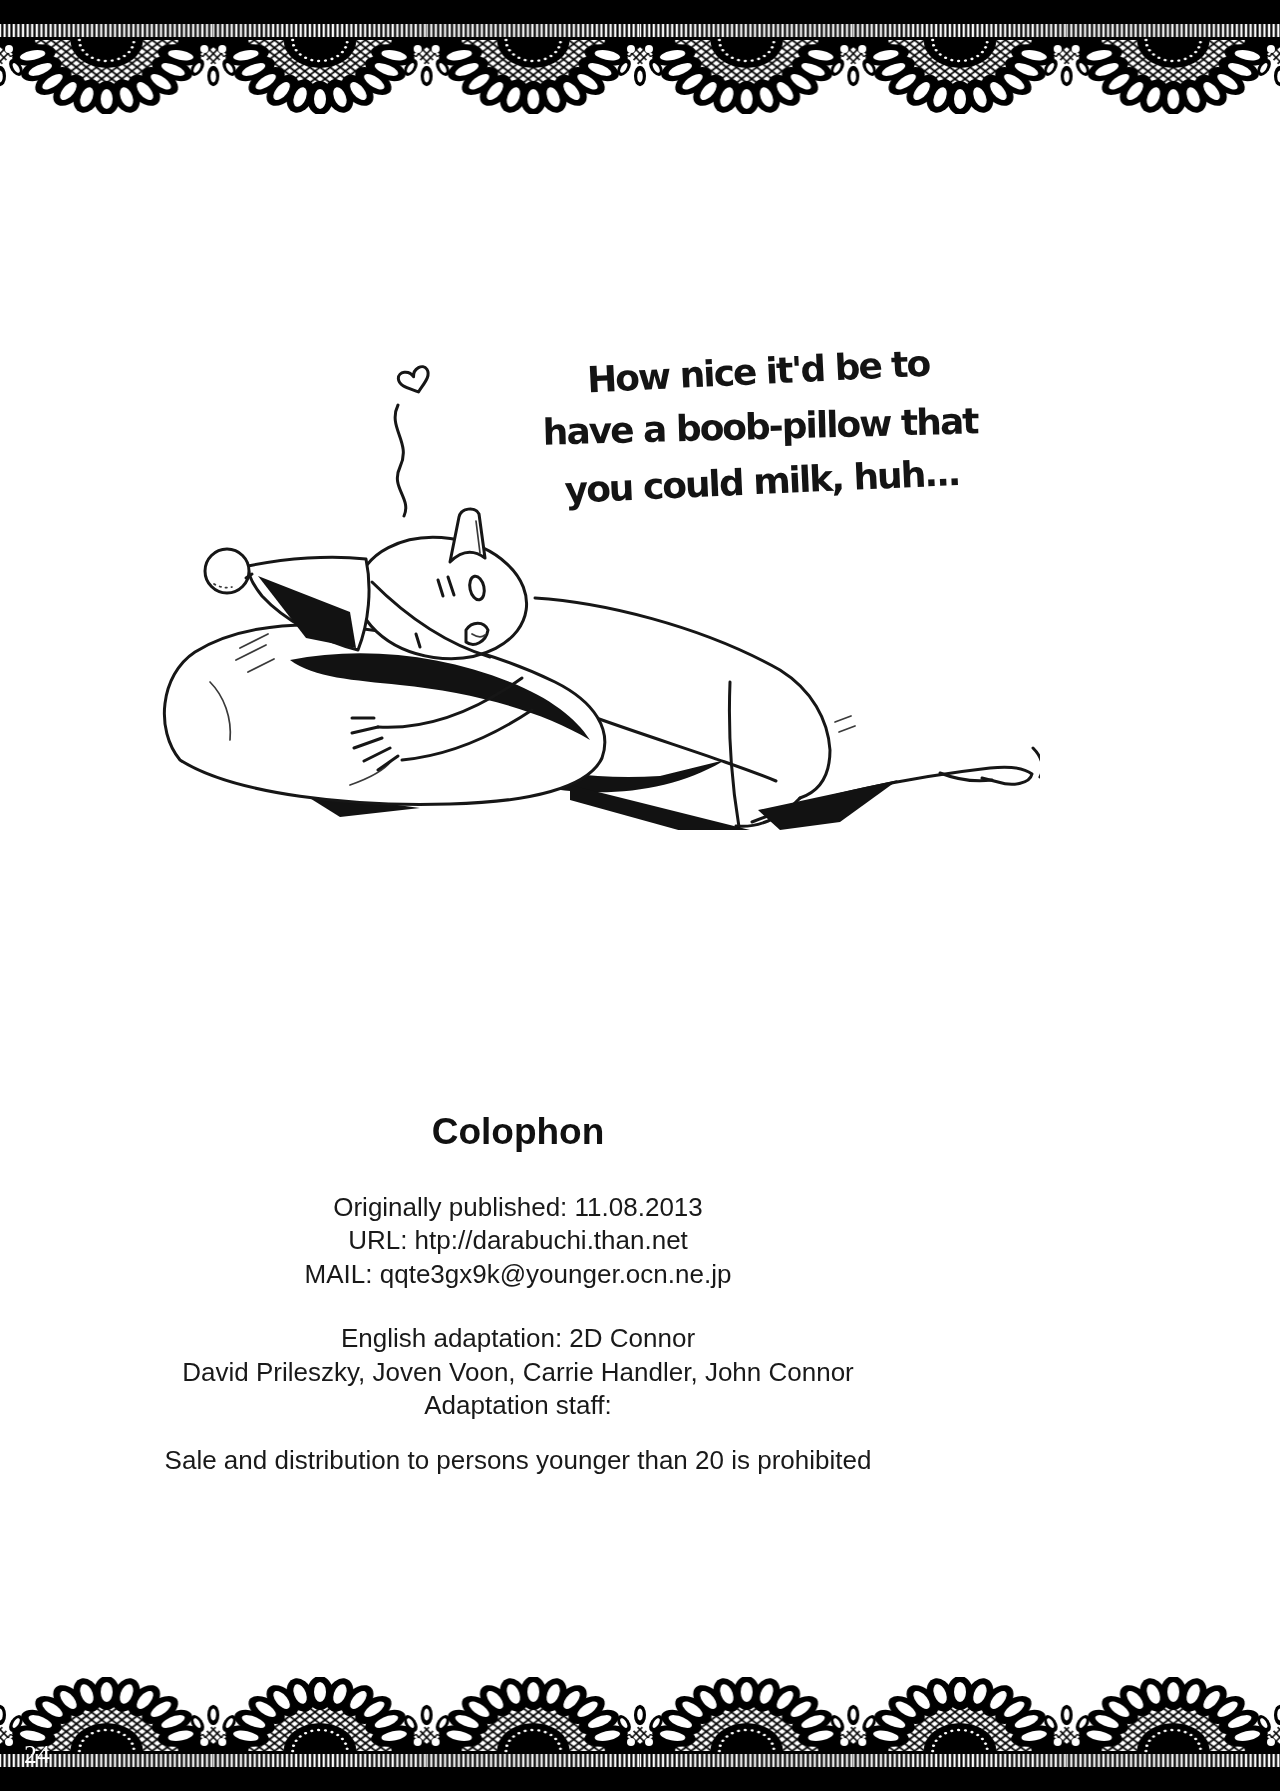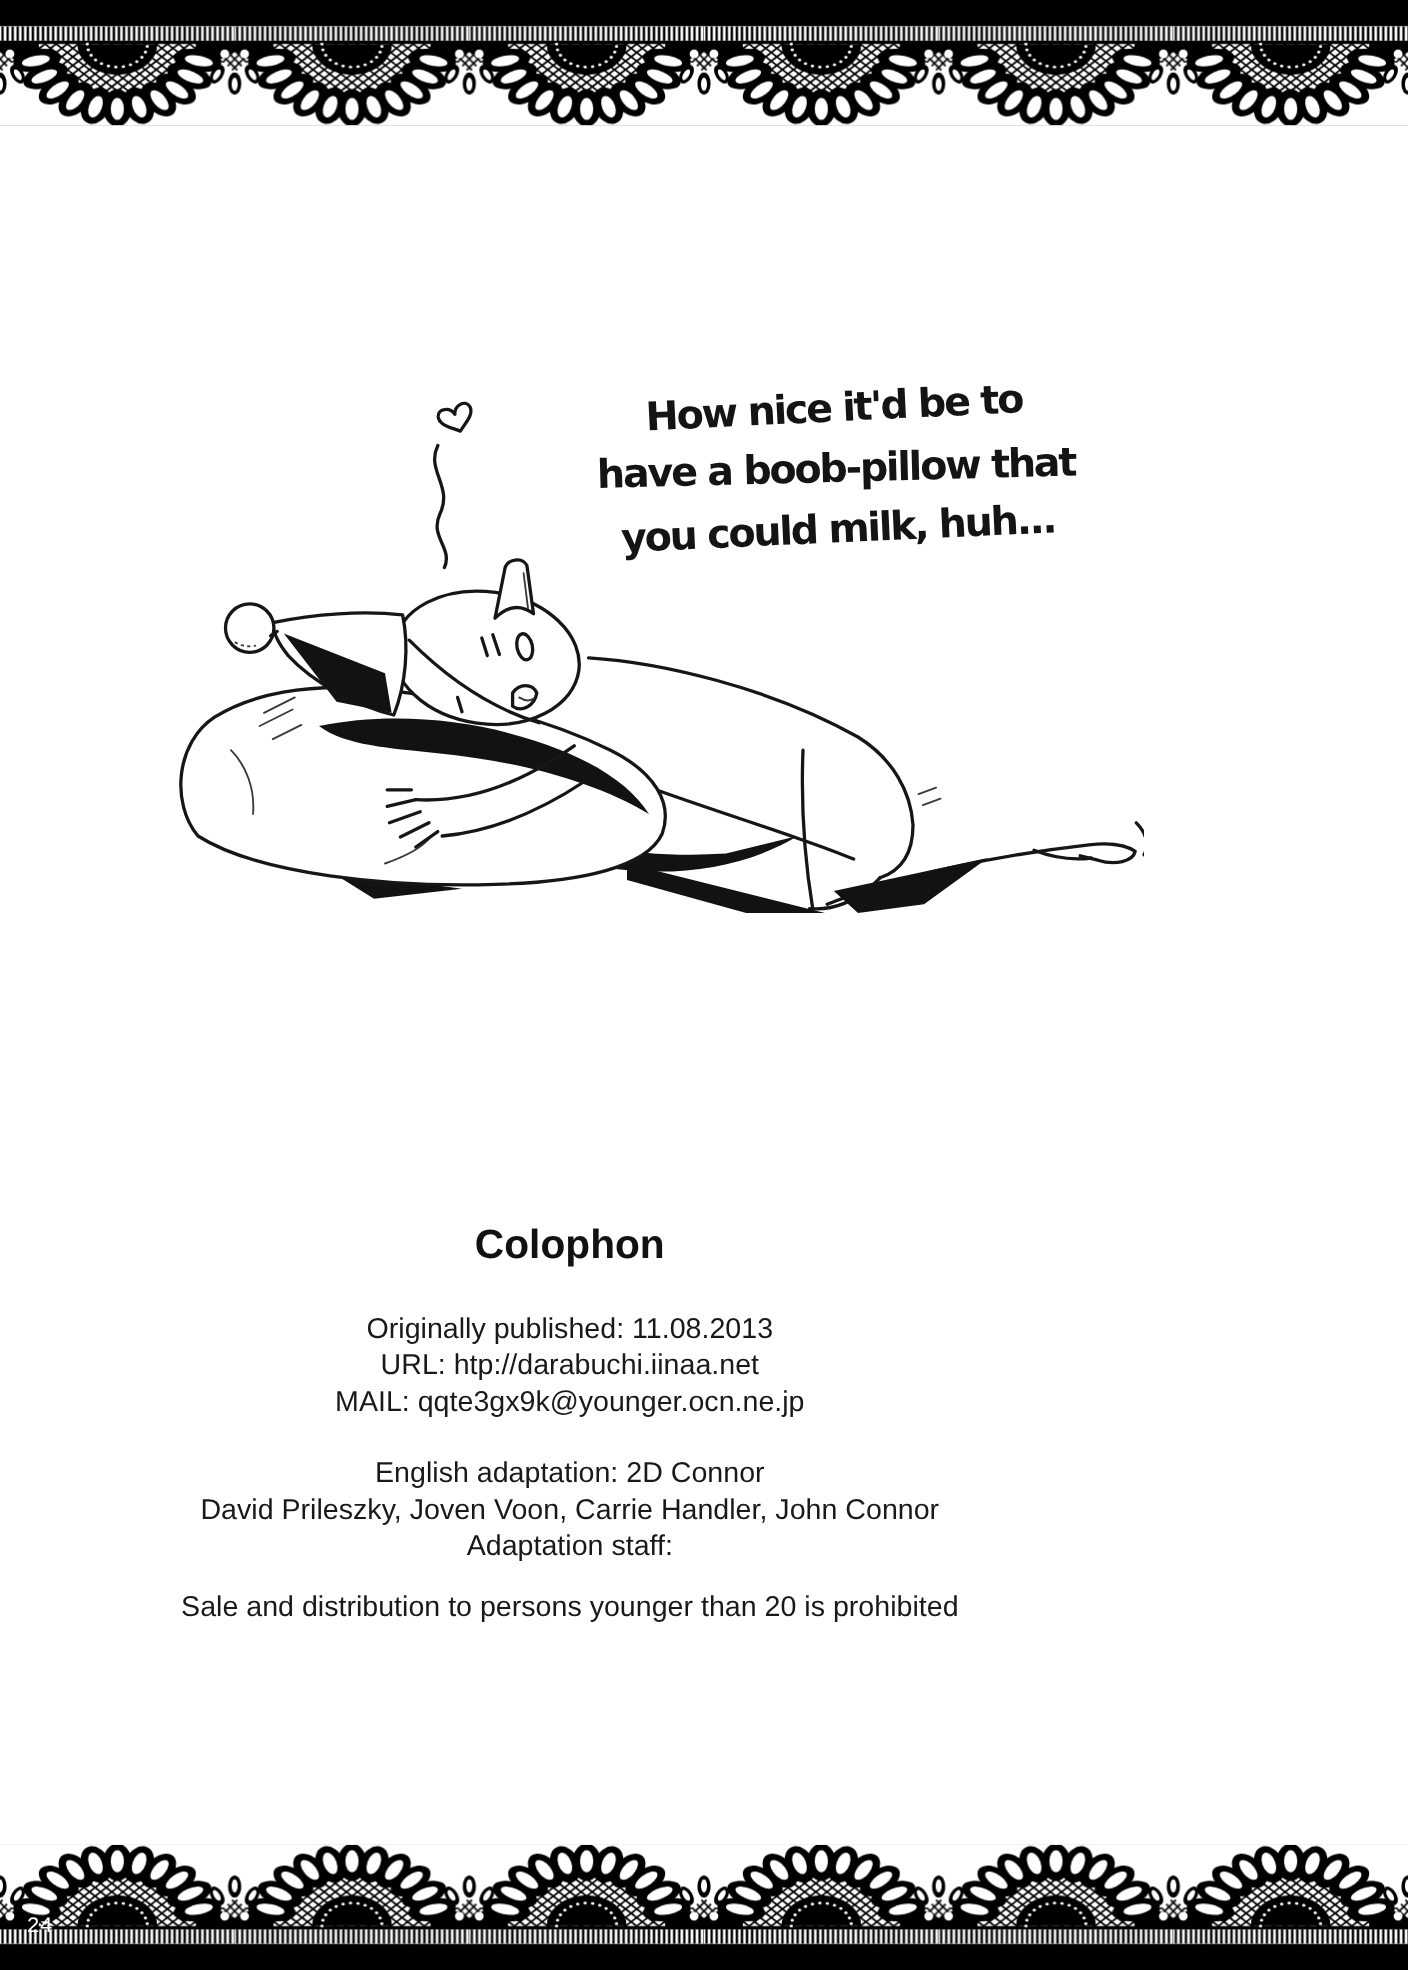--- a/index.html
+++ b/index.html
@@ -36,21 +36,21 @@
   .colophon h1{
     margin:0 0 38px 0;font-size:37px;font-weight:700;
     font-family:"Liberation Sans",sans-serif;color:#111;
   }
   .colophon p{margin:0;font-size:26px;line-height:33.4px;color:#191919;}
   .gap-lg{height:31px;}
   .gap-sm{height:22px;}
   
   .page-number{
     position:absolute;left:24px;top:1740px;z-index:5;
-    color:#ffffff;font-family:Liberation Mono, monospace;font-size:20px;
+    color:#ffffff;font-family:Liberation Serif, serif;font-size:26px;
   }
 </style>
 </head>
 <body>
 
 <svg width="0" height="0" style="position:absolute" aria-hidden="true">
   <defs>
     <pattern id="stitchpat" width="4.6" height="13" patternUnits="userSpaceOnUse">
       <rect x="1.2" y="0" width="2.2" height="13" fill="#000"></rect>
     </pattern>
@@ -185,21 +185,21 @@
       <g>
         <path class="ln" stroke-width="2.6" d="M238 397 l -26 6 M242 408 l -28 10 M250 418 l -26 13 M258 426 l -20 14"></path>
         <path class="ln" stroke-width="2.6" d="M234 388 l -22 0"></path>
       </g>
     </g>
   </svg>
 
   <section class="colophon">
     <h1>Colophon</h1>
     <p>Originally published: 11.08.2013</p>
-    <p>URL: htp://darabuchi.iinaa.net</p>
+    <p>URL: htp://darabuchi.than.net</p>
     <p>MAIL: qqte3gx9k@younger.ocn.ne.jp</p>
     <div class="gap-lg"></div>
     <p>English adaptation: 2D Connor</p>
     <p>David Prileszky, Joven Voon, Carrie Handler, John Connor</p>
     <p>Adaptation staff:</p>
     <div class="gap-sm"></div>
     <p>Sale and distribution to persons younger than 20 is prohibited</p>
   </section>
 
   <div class="lace lace-bottom">

